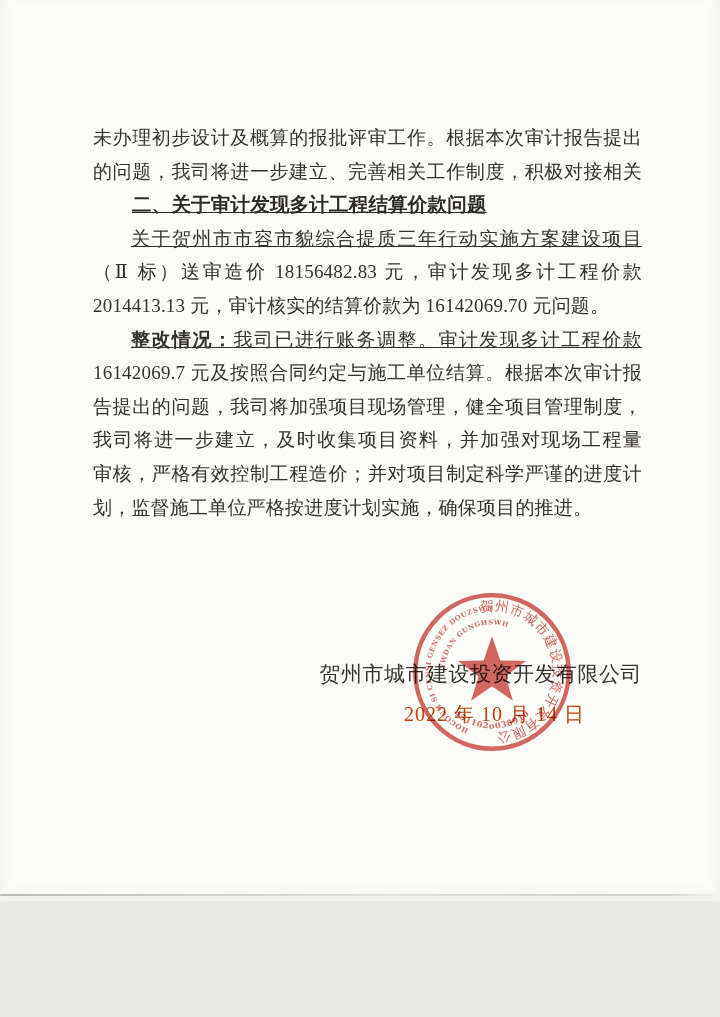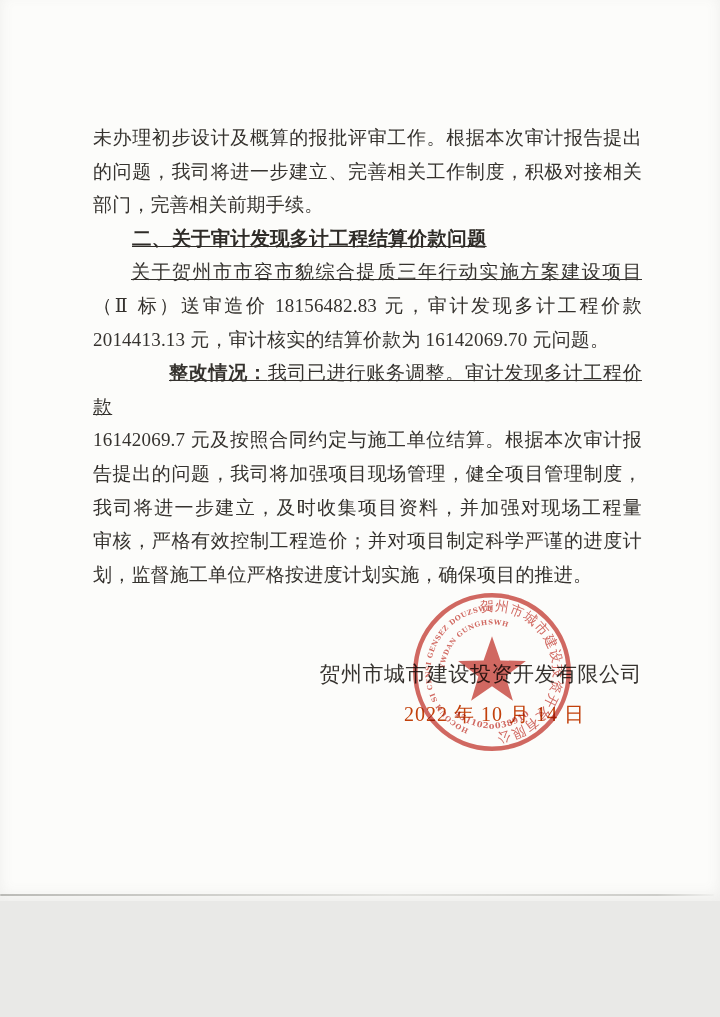--- a/index.html
+++ b/index.html
@@ -23,21 +23,21 @@
     font-size:19px;
     color:#35322e;
     text-align:justify;
     text-align-last:justify;
     letter-spacing:0.2px;
     white-space:normal;
   }
   .doc-line.end{text-align-last:left;}
   .doc-line.indent{text-indent:2em;text-decoration:underline;}
   .doc-line.heading{font-weight:bold;text-align-last:left;font-size:19.5px;color:#2e2b27;}
-  .bold{font-weight:bold;margin-left:38px;}
+  .bold{font-weight:bold;}
   .signature-company{
     position:absolute;top:660px;right:78px;
     font-size:21px;color:#35322e;letter-spacing:0.5px;
   }
   .signature-date{
     position:absolute;top:701px;right:135px;
     font-size:20px;color:#c2410c;letter-spacing:1px;
   }
   .seal{
     position:absolute;left:384px;top:564px;width:216px;height:216px;
@@ -54,21 +54,20 @@
   }
 </style>
 </head>
 <body>
 
 <div class="page">
 
   <div class="content">
     <div class="doc-line">未办理初步设计及概算的报批评审工作。根据本次审计报告提出</div>
     <div class="doc-line">的问题，我司将进一步建立、完善相关工作制度，积极对接相关</div>
-    <div class="doc-line end">部门，完善相关前期手续。</div>
     <div class="doc-line heading indent">二、关于审计发现多计工程结算价款问题</div>
     <div class="doc-line indent">关于贺州市市容市貌综合提质三年行动实施方案建设项目</div>
     <div class="doc-line">（Ⅱ 标）送审造价 18156482.83 元，审计发现多计工程价款</div>
     <div class="doc-line end">2014413.13 元，审计核实的结算价款为 16142069.70 元问题。</div>
     <div class="doc-line indent">
       <span class="bold">整改情况：</span><span>我司已进行账务调整。审计发现多计工程价款</span>
     </div>
     <div class="doc-line">16142069.7 元及按照合同约定与施工单位结算。根据本次审计报</div>
     <div class="doc-line">告提出的问题，我司将加强项目现场管理，健全项目管理制度，</div>
     <div class="doc-line">我司将进一步建立，及时收集项目资料，并加强对现场工程量</div>

